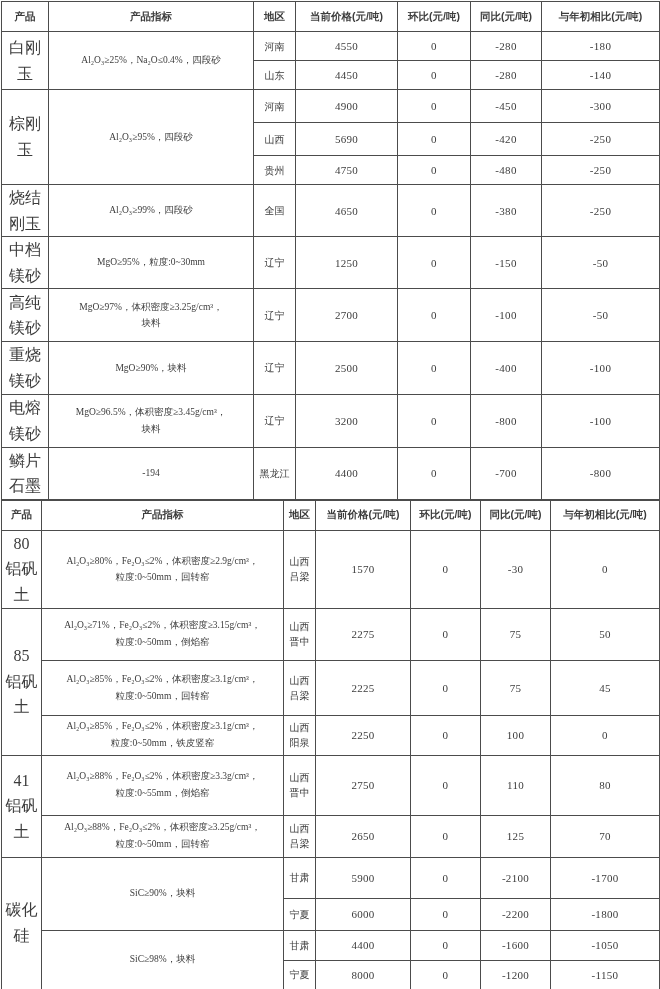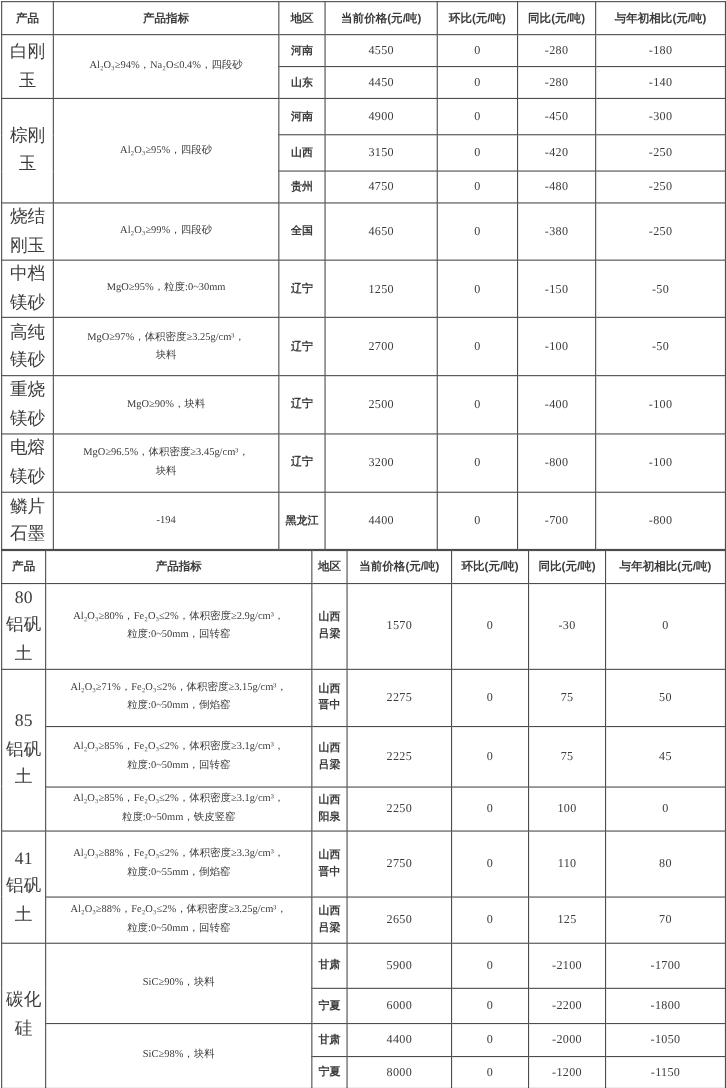--- a/index.html
+++ b/index.html
@@ -6,21 +6,21 @@
   .page{position:relative;width:660px;height:989px;background:#fdfdfc;box-sizing:border-box;padding:1px;
         font-family:"Liberation Serif","DejaVu Serif",serif;}
   table.tbl{border-collapse:collapse;table-layout:fixed;width:658px;background:#fff;}
   table.tbl td, table.tbl th{border:1px solid #4c4c4c;padding:0;text-align:center;vertical-align:middle;
         color:#3c3c3c;overflow:hidden;}
   table.tbl{border:1px solid #333;padding-left:48px;}
   th.hd{font-family:"Liberation Sans","DejaVu Sans",sans-serif;font-weight:bold;font-size:10.5px;
         color:#1d1d1d;letter-spacing:0;}
   td.prod{font-size:16px;white-space:pre-line;line-height:1.6;}
   td.spec{font-size:9.5px;text-align:left;padding:2px 4px 2px 7px;white-space:pre-line;line-height:1.75;}
-  td.reg{font-size:10px;white-space:pre-line;line-height:1.5;font-weight:bold;}
+  td.reg{font-size:10px;white-space:pre-line;line-height:1.5;}
   td.num{font-size:11px;letter-spacing:0.3px;}
   td.note-label{font-size:10.5px;}
   td.note-text{font-size:10px;color:#3c3c3c;}
 </style>
 </head>
 <body>
 
 <div class="page">
 
   <table class="tbl">
@@ -39,21 +39,21 @@
       <th class="hd">产品指标</th>
       <th class="hd">地区</th>
       <th class="hd">当前价格(元/吨)</th>
       <th class="hd">环比(元/吨)</th>
       <th class="hd">同比(元/吨)</th>
       <th class="hd">与年初相比(元/吨)</th>
     </tr>
 
     <tr style="height:29px">
       <td class="prod" rowspan="2">白刚玉</td>
-      <td class="spec" rowspan="2">Al₂O₃≥94%，Na₂O≤0.4%，四段砂</td>
+      <td class="spec" rowspan="2">Al₂O₃≥25%，Na₂O≤0.4%，四段砂</td>
       <td class="reg">河南</td>
       <td class="num">4550</td>
       <td class="num">0</td>
       <td class="num">-280</td>
       <td class="num">-180</td>
     </tr>
     <tr style="height:29px">
       <td class="reg">山东</td>
       <td class="num">4450</td>
       <td class="num">0</td>
@@ -65,21 +65,21 @@
       <td class="prod" rowspan="3">棕刚玉</td>
       <td class="spec" rowspan="3">Al₂O₃≥95%，四段砂</td>
       <td class="reg">河南</td>
       <td class="num">4900</td>
       <td class="num">0</td>
       <td class="num">-450</td>
       <td class="num">-300</td>
     </tr>
     <tr style="height:33px">
       <td class="reg">山西</td>
-      <td class="num">3150</td>
+      <td class="num">5690</td>
       <td class="num">0</td>
       <td class="num">-420</td>
       <td class="num">-250</td>
     </tr>
     <tr style="height:29px">
       <td class="reg">贵州</td>
       <td class="num">4750</td>
       <td class="num">0</td>
       <td class="num">-480</td>
       <td class="num">-250</td>
@@ -259,21 +259,21 @@
       <td class="num">6000</td>
       <td class="num">0</td>
       <td class="num">-2200</td>
       <td class="num">-1800</td>
     </tr>
     <tr style="height:30px">
       <td class="spec" rowspan="2">SiC≥98%，块料</td>
       <td class="reg">甘肃</td>
       <td class="num">4400</td>
       <td class="num">0</td>
-      <td class="num">-2000</td>
+      <td class="num">-1600</td>
       <td class="num">-1050</td>
     </tr>
     <tr style="height:29px">
       <td class="reg">宁夏</td>
       <td class="num">8000</td>
       <td class="num">0</td>
       <td class="num">-1200</td>
       <td class="num">-1150</td>
     </tr>
 

